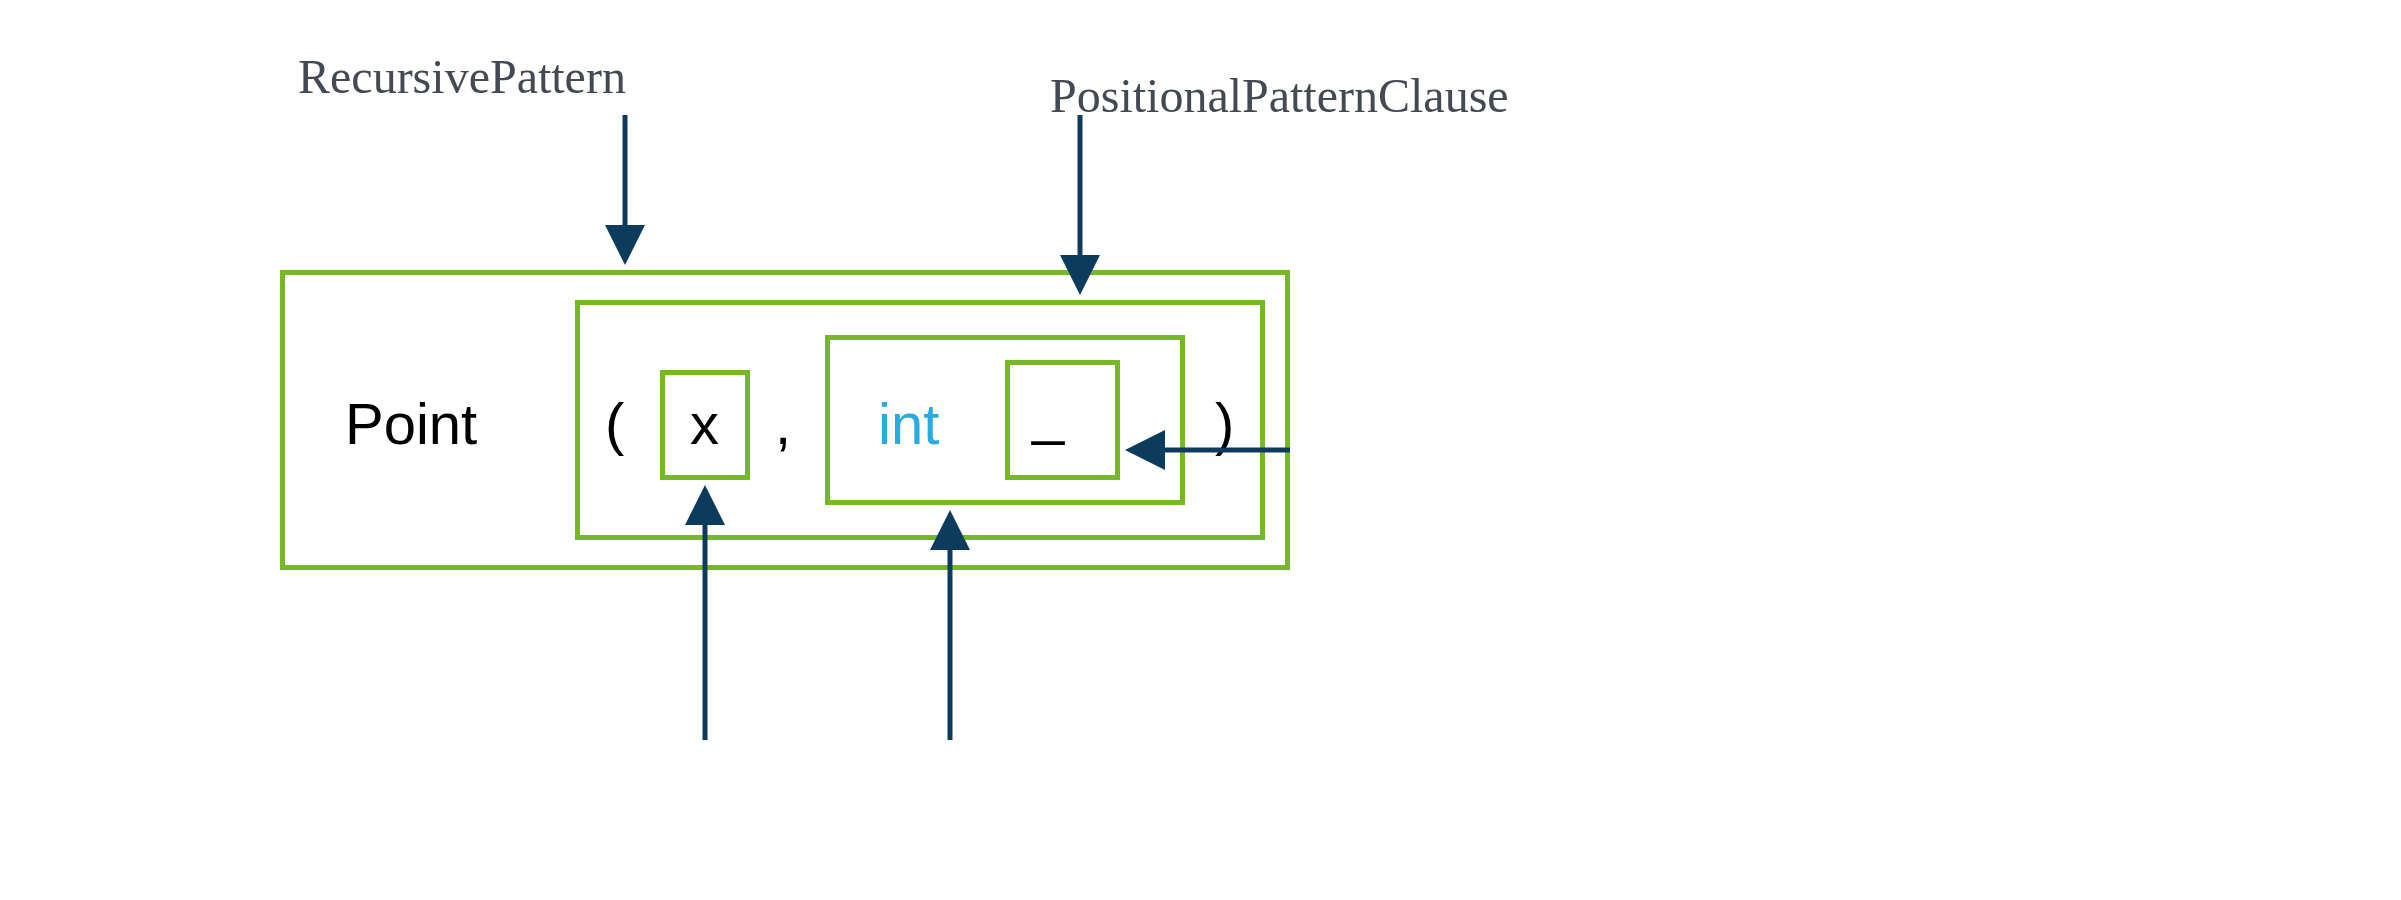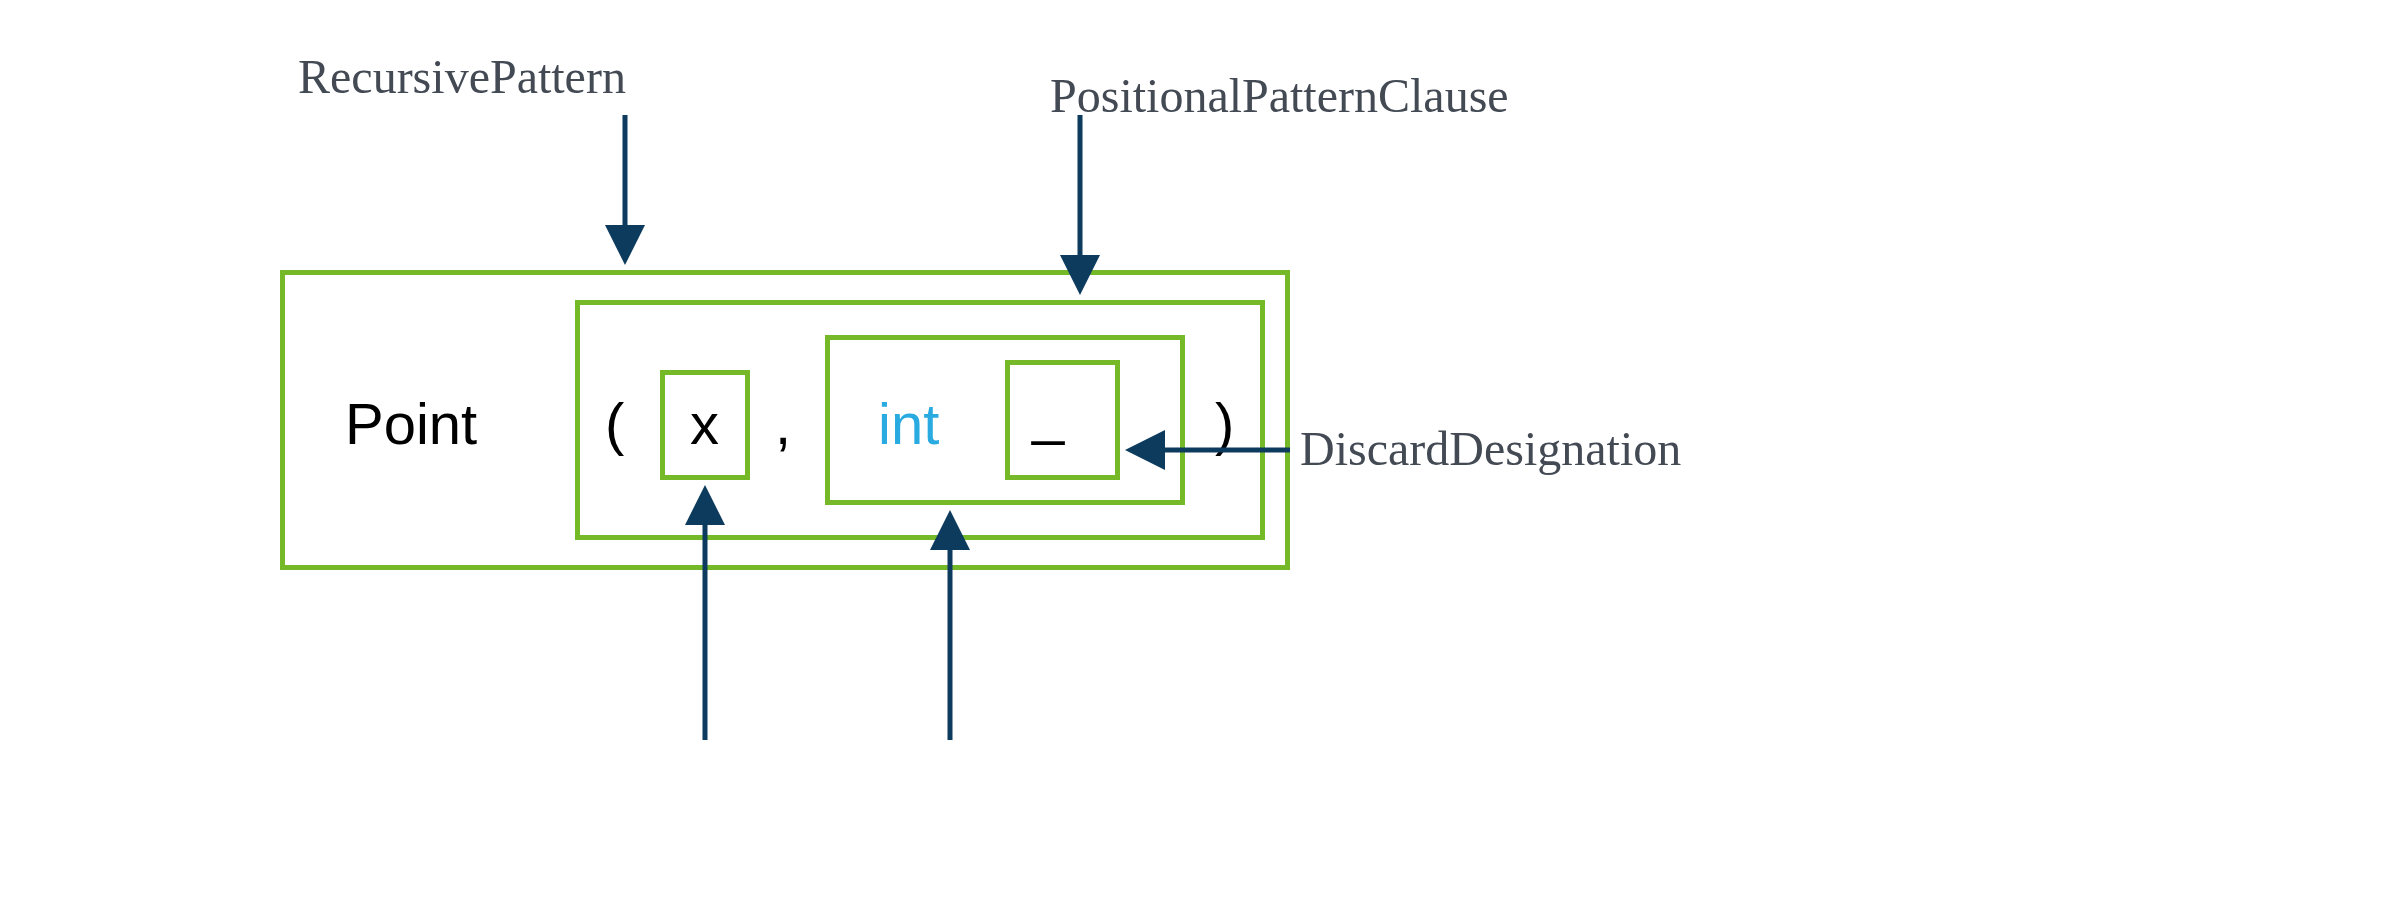--- a/index.html
+++ b/index.html
@@ -52,21 +52,20 @@
 </style>
 </head>
 <body>
 
 <div class="canvas">
 
   <div class="label" style="left:298px; top:48px;">RecursivePattern</div>
 
   <div class="label" style="left:1050px; top:48px;margin-top:19px;">PositionalPatternClause</div>
 
-  <div class="label" style="left:1300px; top:420px;">DiscardDesignation</div>
 
 
 
   <div class="box" style="left:280px; top:270px; width:1010px; height:300px;"></div>
 
   <div class="box" style="left:575px; top:300px; width:690px; height:240px;"></div>
 
   <div class="box" style="left:660px; top:370px; width:90px; height:110px;"></div>
 
   <div class="box" style="left:825px; top:335px; width:360px; height:170px;"></div>

